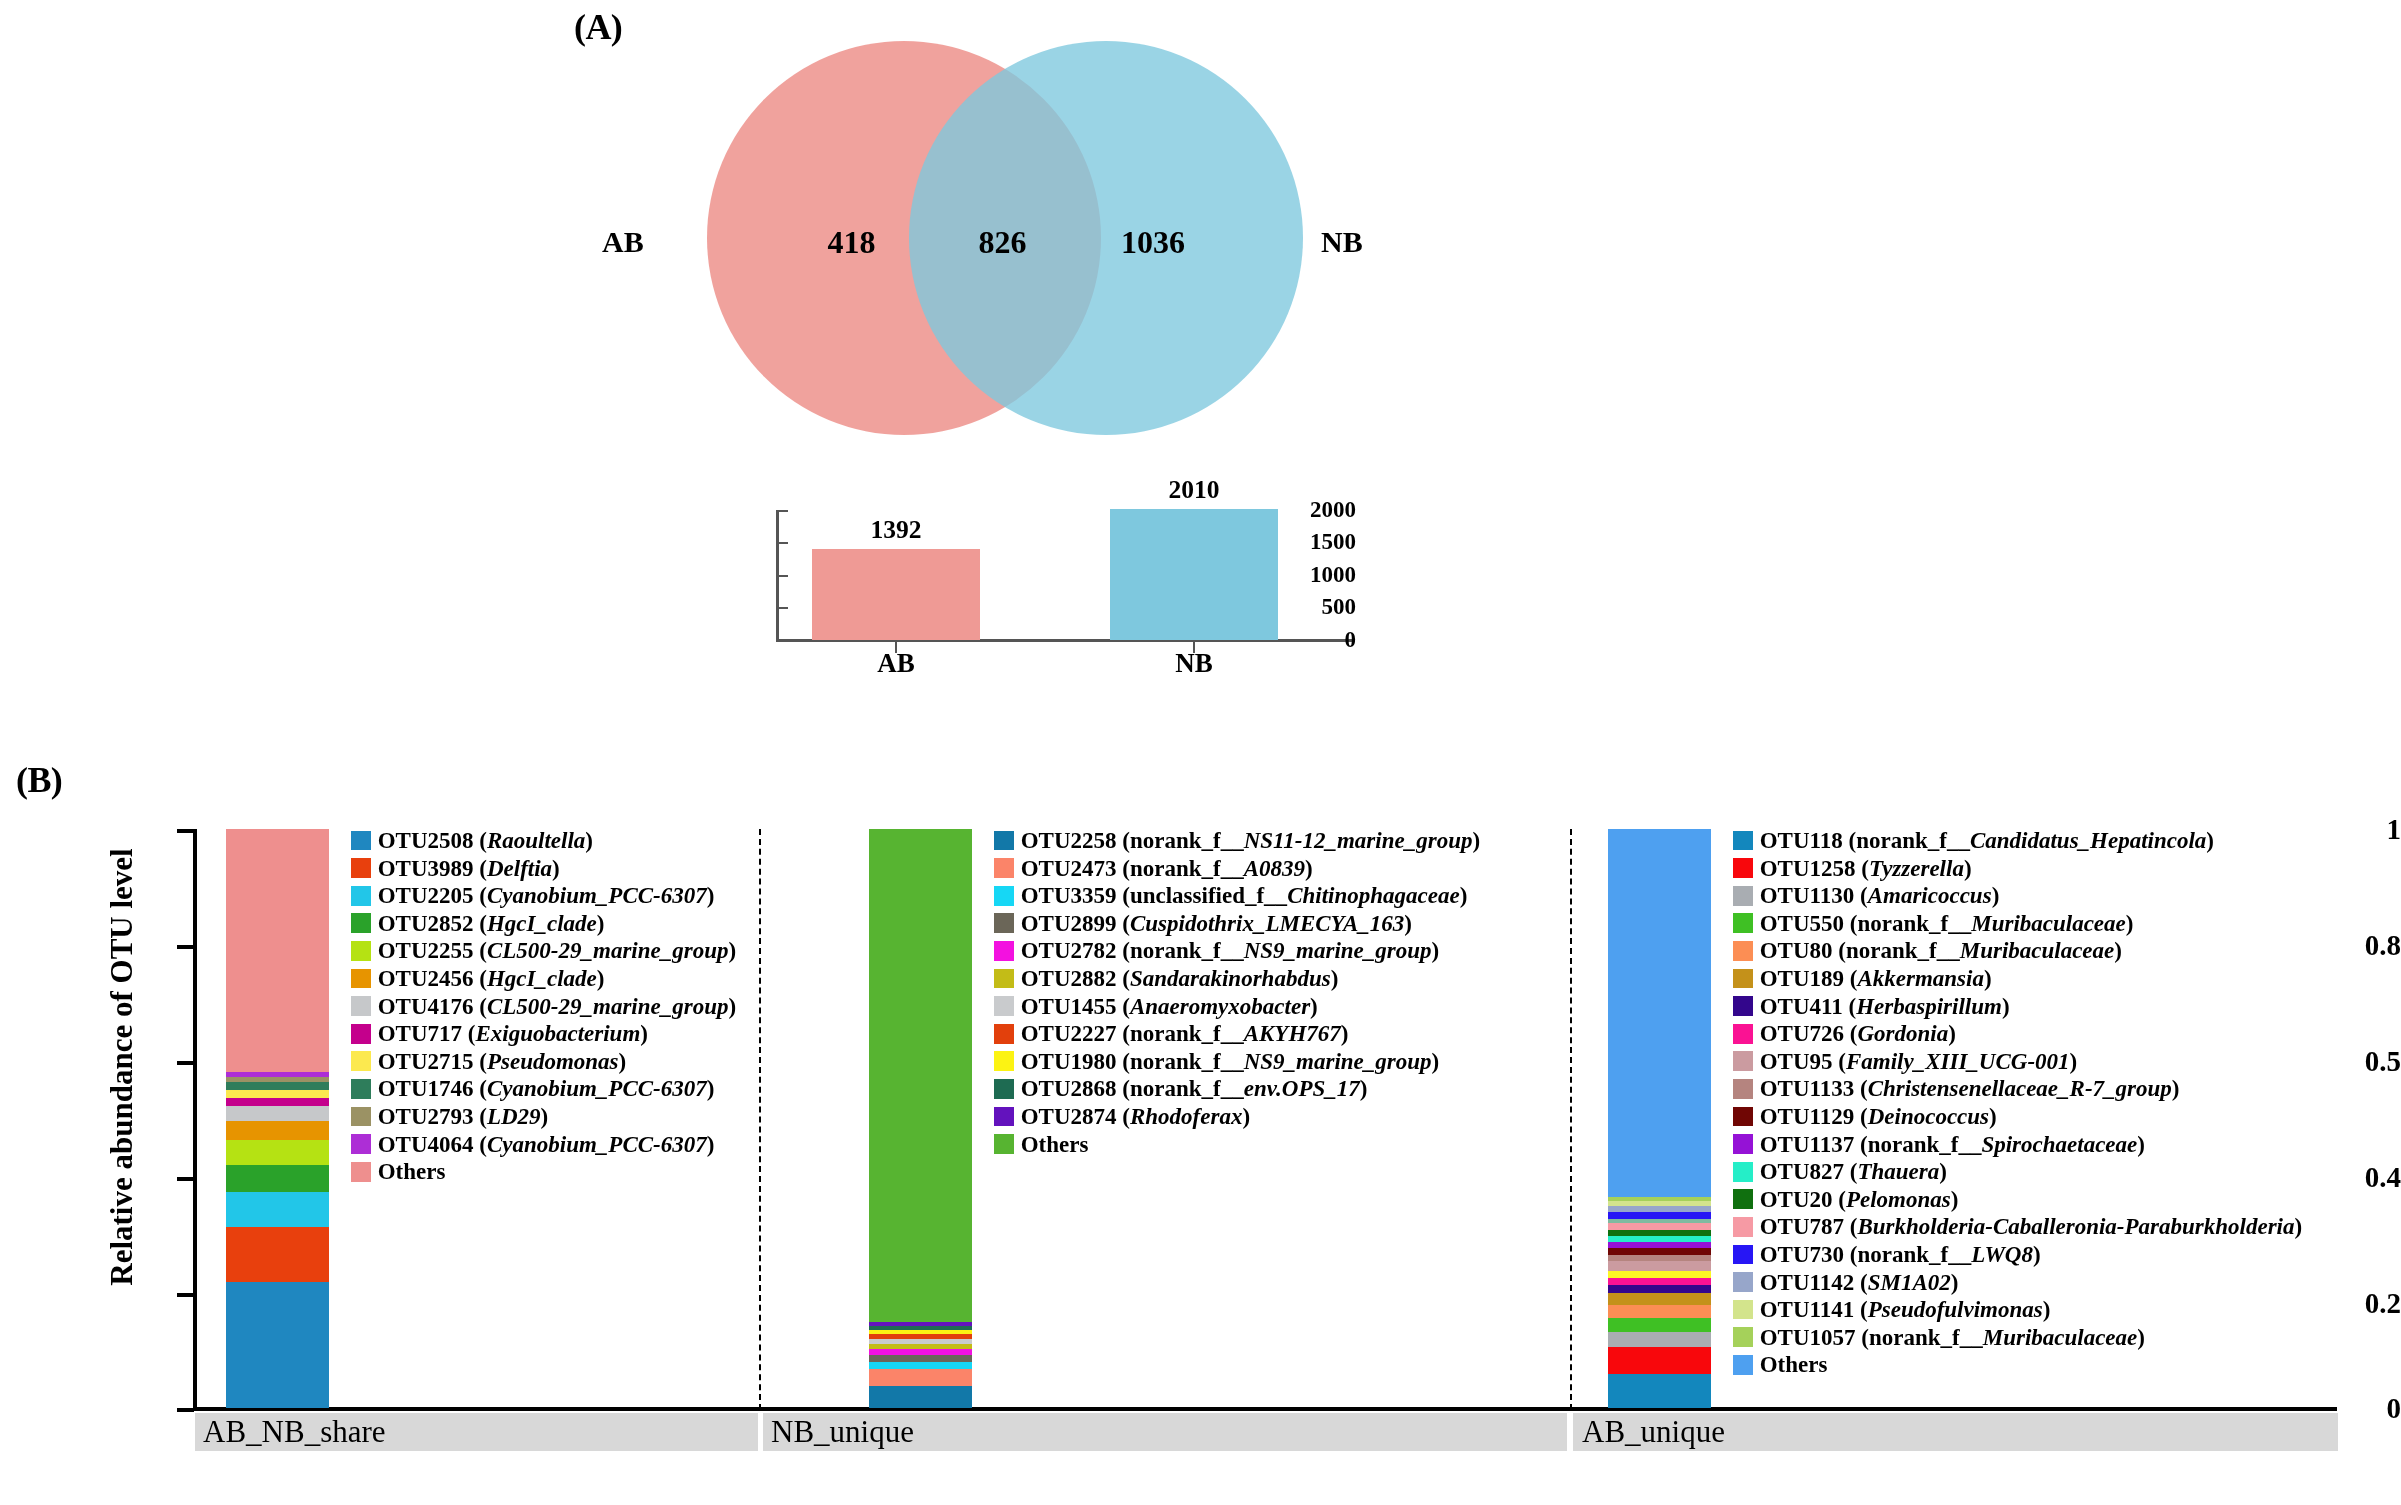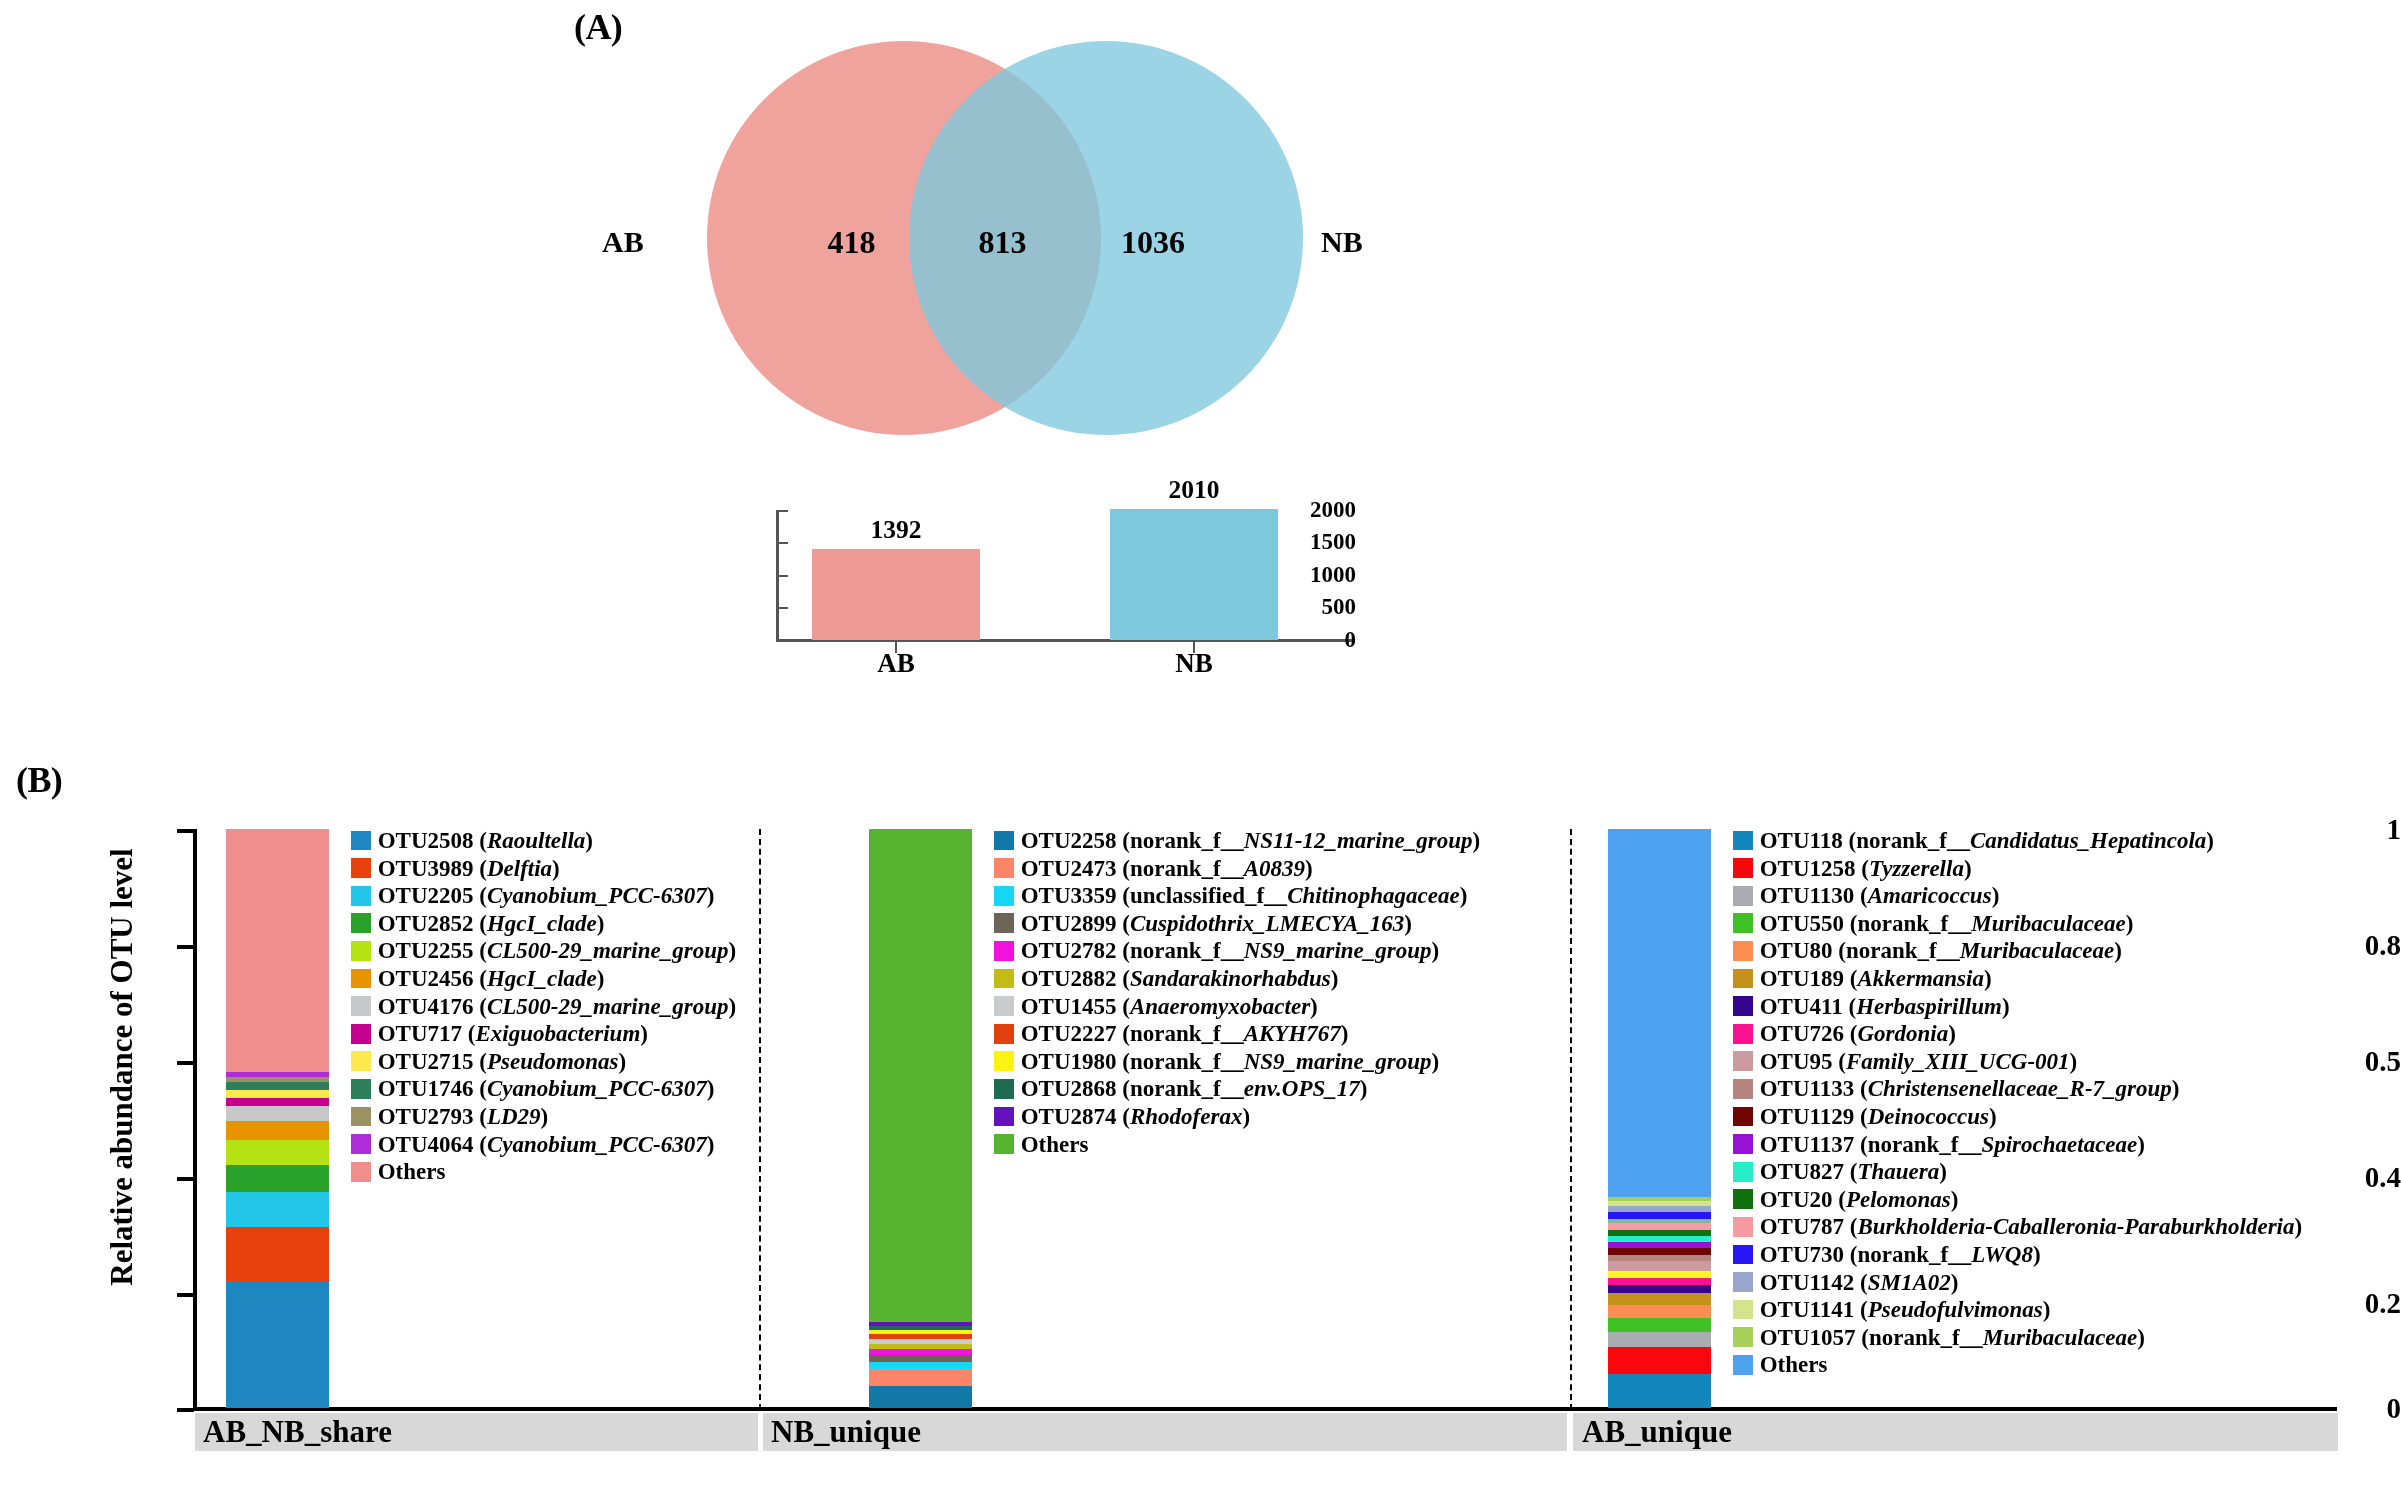--- a/index.html
+++ b/index.html
@@ -102,33 +102,33 @@
   .b-divider {
     position: absolute; top: 58px; width: 0; height: 581px;
     border-left: 2.9px dashed #000;
   }
 
   .b-cat-band {
     position: absolute; top: 642px; height: 38px; background: #d8d8d8;
   }
   .b-cat-label {
     position: absolute; top: 643px;
-    font-weight: bold; font-size: 31px; color: #000;
+    font-weight: normal; font-size: 31px; color: #000;
   }
 </style>
 </head>
 <body>
 
 <div class="panel-label" style="left:574px; top:5.8px;">(A)</div>
 
 <div id="venn-wrap">
   <div class="venn-circle" id="venn-circle-ab"></div>
   <div class="venn-circle" id="venn-circle-nb"></div>
   <div class="venn-num" id="venn-num-ab">418</div>
-  <div class="venn-num" id="venn-num-share">813</div>
+  <div class="venn-num" id="venn-num-share">826</div>
   <div class="venn-num" id="venn-num-nb">1036</div>
   <div class="venn-set-label" id="venn-label-ab">AB</div>
   <div class="venn-set-label" id="venn-label-nb">NB</div>
 </div>
 
 <div id="venn-bar-wrap">
   <div id="vb-yaxis-line"></div>
   <div id="vb-xaxis-line"></div>
 
   <div class="vb-tick-label" style="top:0px;">2000</div>

